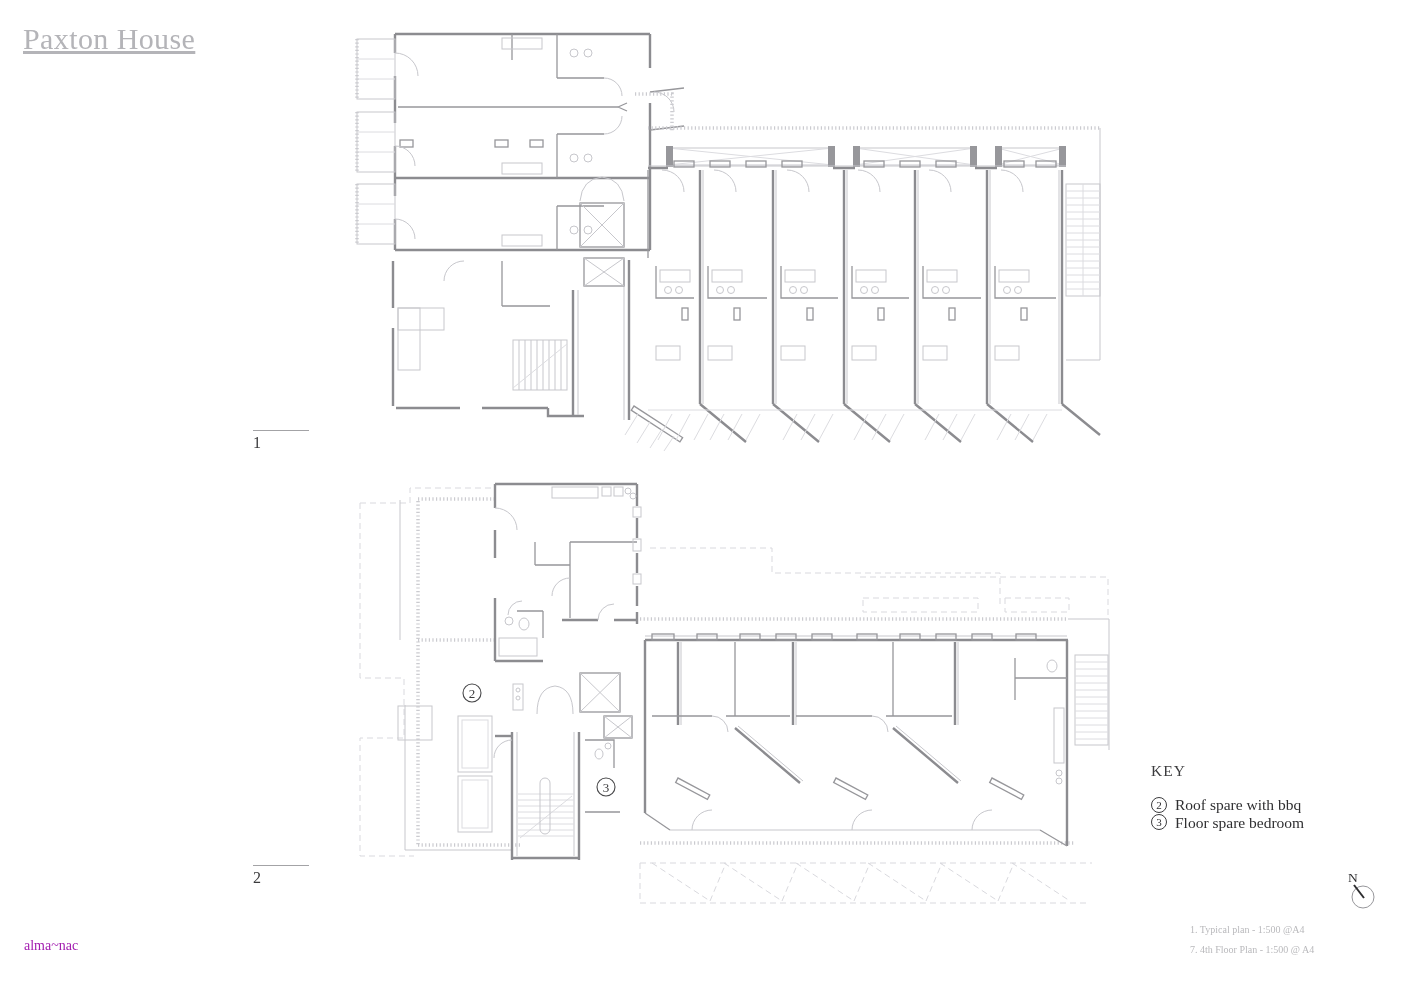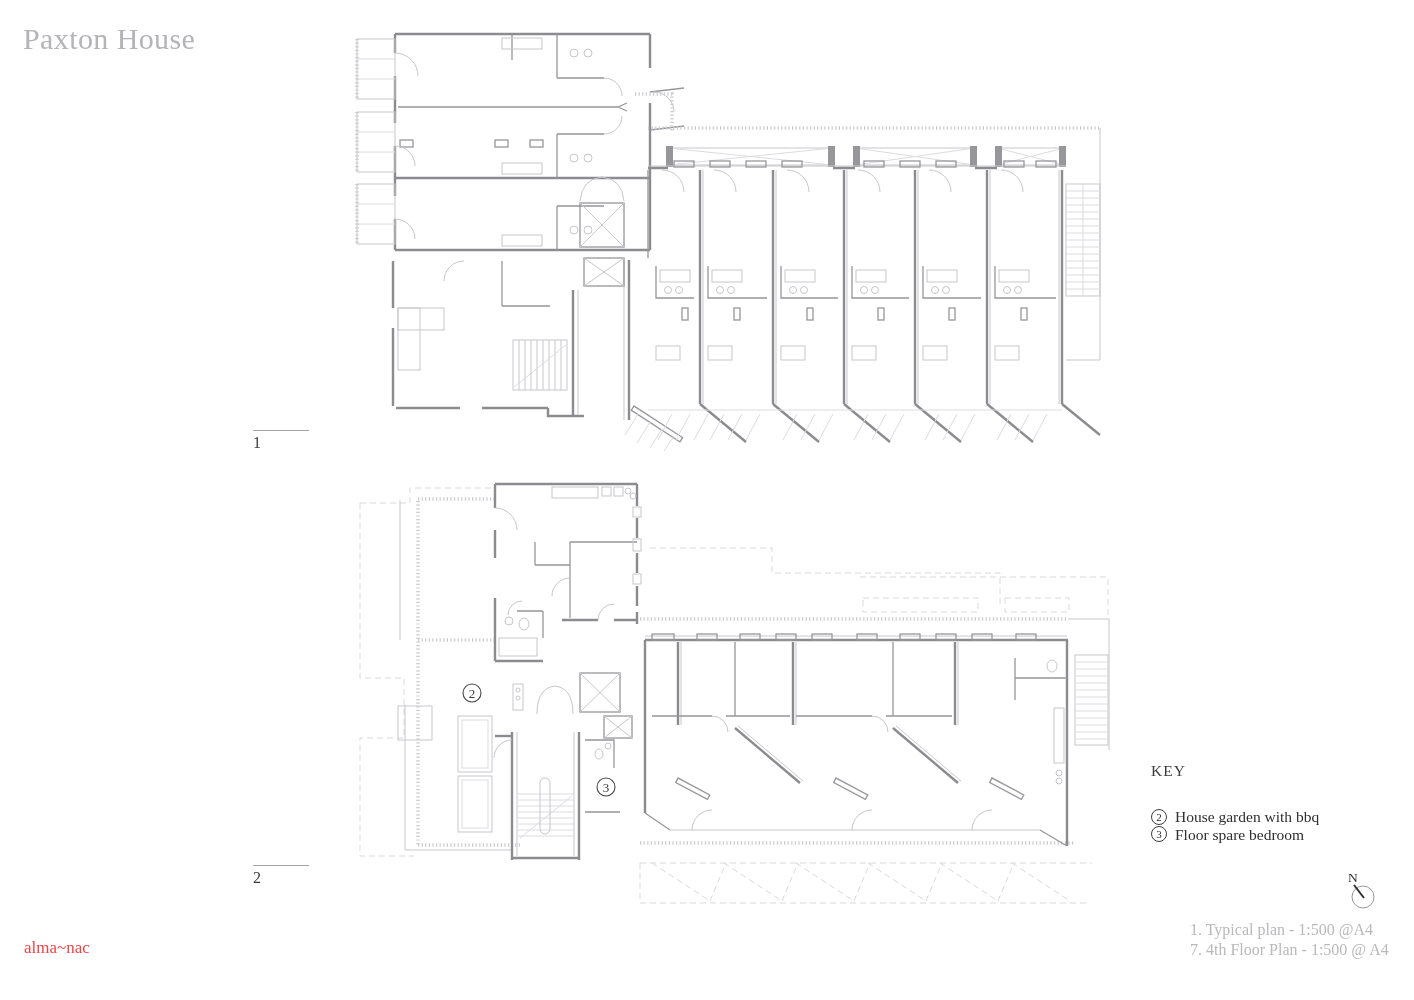--- a/index.html
+++ b/index.html
@@ -1,41 +1,41 @@
 <!DOCTYPE html>
 <html><head>
 <meta charset="utf-8">
 <style>
   html,body { margin:0; padding:0; background:#ffffff; }
   body { width:1414px; height:1000px; position:relative; overflow:hidden;
          font-family:"Liberation Serif", serif; color:#2f2f31; }
 
   .title { position:absolute; left:23px; top:22px; font-size:30px;
-           letter-spacing:.4px; color:#b4b4b8; }
-
-  .logo  { position:absolute; left:24px; top:938px; font-size:17px; color:#ef4444; }
+           letter-spacing:.4px; color:#b4b4b8;text-decoration:underline; }
+
+  .logo  { position:absolute; left:24px; top:938px; font-size:14px; color:#a21caf; }
 
   .plan  { position:absolute; }
   #plan1 { left:352px; top:8px; }
   #plan2 { left:352px; top:478px; }
 
   .fig-label { position:absolute; width:56px; }
   #fig1 { left:253px; top:430px; }
   #fig2 { left:253px; top:865px; }
   .fig-line { width:56px; border-top:1px solid #a3a3a6; }
   .fig-num  { font-size:16px; color:#3b3b3d; margin-top:3px; }
 
   .key { position:absolute; left:1151px; top:762px; }
-  .key-heading { font-size:15.5px; letter-spacing:1px; color:#3c3c3e; margin:0 0 28px 0; }
+  .key-heading { font-size:15.5px; letter-spacing:1px; color:#3c3c3e; margin:0 0 16px 0; }
   .key-item { display:flex; align-items:center; gap:8px; font-size:15.5px;
               line-height:17.5px; color:#2f2f31; }
   .key-badge { width:14px; height:14px; border:1px solid #3c3c3e; border-radius:50%;
                font-size:11px; line-height:14px; text-align:center; flex:0 0 auto; }
 
-  .captions { position:absolute; left:1190px; top:920px; font-size:16px;
+  .captions { position:absolute; left:1190px; top:920px; font-size:10px;
               line-height:19.5px; color:#b9b9bc; white-space:nowrap; }
 
   .compass { position:absolute; left:1336px; top:864px; }
   .compass-n { font-size:13.5px; fill:#2e2e30; font-family:"Liberation Serif", serif; }
 
   
   .pw  { stroke:#8c8c90; stroke-width:2.4; fill:none; }
   .pw2 { stroke:#97979b; stroke-width:1.3; fill:none; }
   .pl  { stroke:#c7c7cc; stroke-width:1; fill:none; }
   .pl2 { stroke:#dcdce0; stroke-width:1; fill:none; }
@@ -332,21 +332,21 @@
 
 <div id="fig2" class="fig-label">
   <div class="fig-line"></div>
   <div class="fig-num">2</div>
 </div>
 
 <div class="key">
   <div class="key-heading">KEY</div>
   <div class="key-item">
     <span class="key-badge">2</span>
-    <span>House garden with bbq</span>
+    <span>Roof spare with bbq</span>
   </div>
   <div class="key-item">
     <span class="key-badge">3</span>
     <span>Floor spare bedroom</span>
   </div>
 </div>
 
 <svg class="compass" width="50" height="50" viewBox="0 0 50 50">
   <text class="compass-n" x="12" y="18">N</text>
   <circle cx="27" cy="33" r="11" stroke="#97979b" stroke-width="1" fill="none"></circle>

